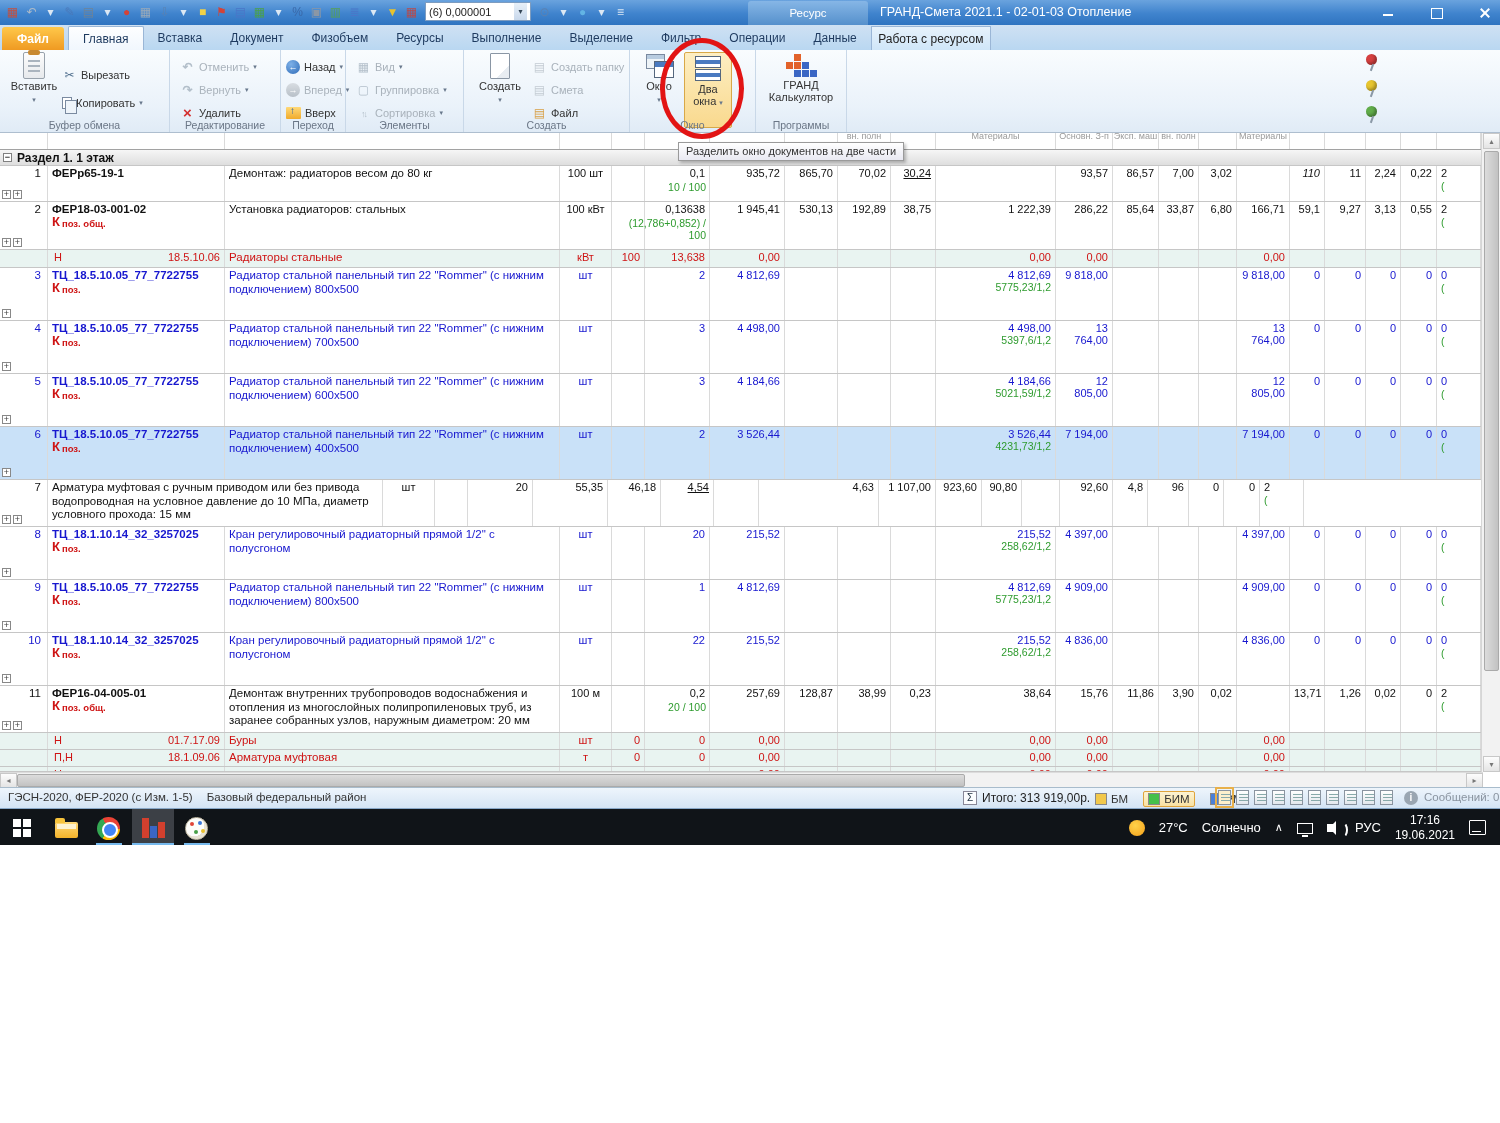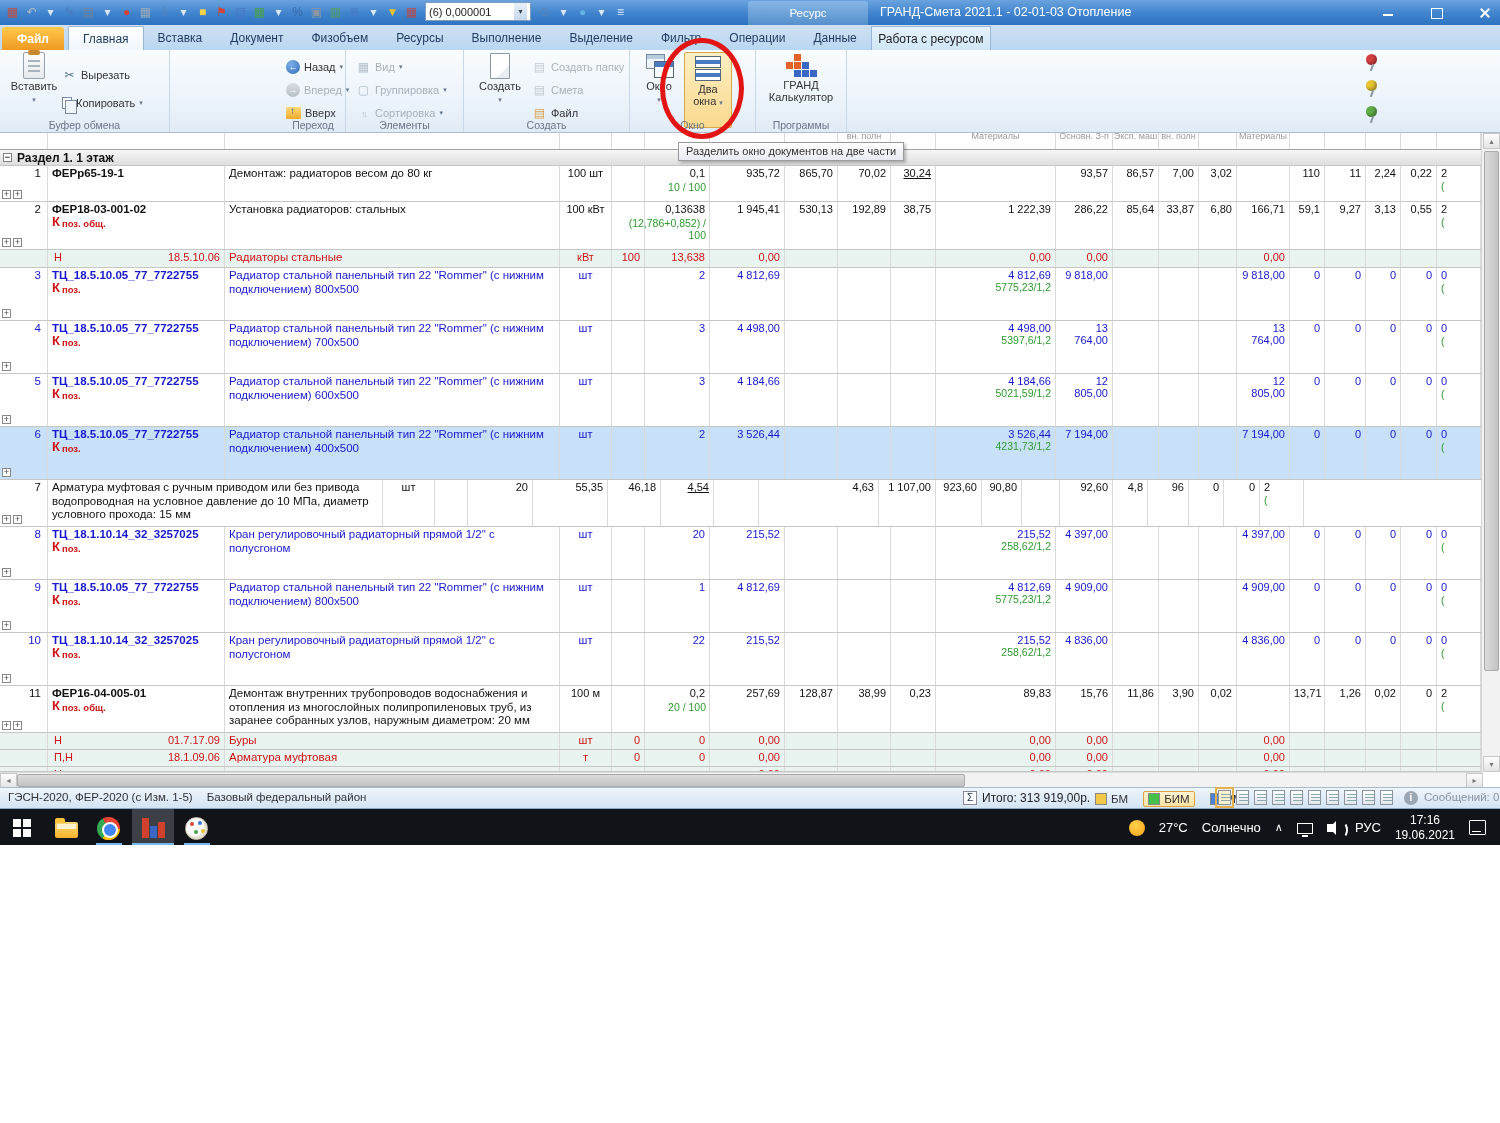--- a/index.html
+++ b/index.html
@@ -250,20 +250,37 @@
           <span>Вырезать</span>
       </div>
       <div class="smallbtn" style="left:62px;top:44px">
         <span class="ic-copy"></span>
           <span>Копировать</span>
           <span class="car"></span>
       </div>
       <div class="rglabel">Буфер обмена</div>
     </div>
 
+    <div class="rgroup" style="left:170px;width:111px">
+      <div class="smallbtn disabled" style="left:10px;top:8px">
+        <span class="gly undo-icon"></span>
+          <span>Отменить</span>
+          <span class="car"></span>
+      </div>
+      <div class="smallbtn disabled" style="left:10px;top:31px">
+        <span class="gly redo-icon"></span>
+          <span>Вернуть</span>
+          <span class="car"></span>
+      </div>
+      <div class="smallbtn" style="left:10px;top:54px">
+        <span class="gly delete-icon"></span>
+          <span>Удалить</span>
+      </div>
+      <div class="rglabel">Редактирование</div>
+    </div>
 
     <div class="rgroup" style="left:281px;width:65px">
       <div class="smallbtn" style="left:5px;top:8px">
         <span class="navcirc back-icon"></span>
           <span>Назад</span>
           <span class="car"></span>
       </div>
       <div class="smallbtn disabled" style="left:5px;top:31px">
         <span class="navcirc forward-icon"></span>
           <span>Вперед</span>
@@ -422,21 +439,21 @@
           <div class="tcell ar" style="width: 46px;">
             <div>86,57</div>
           </div>
           <div class="tcell ar" style="width: 40px;">
             <div>7,00</div>
           </div>
           <div class="tcell ar" style="width: 38px;">
             <div>3,02</div>
           </div>
           <div class="tcell ar" style="width: 53px;"></div>
-          <div class="tcell ar" style="width: 35px;">
+          <div class="tcell ar" style="width: 35px; font-style: italic;">
             <div>110</div>
           </div>
           <div class="tcell ar" style="width: 41px;">
             <div>11</div>
           </div>
           <div class="tcell ar" style="width: 35px;">
             <div>2,24</div>
           </div>
           <div class="tcell ar" style="width: 36px;">
             <div>0,22</div>
@@ -949,21 +966,21 @@
           <div class="tcell ar" style="width: 53px;">
             <div>128,87</div>
           </div>
           <div class="tcell ar" style="width: 53px;">
             <div>38,99</div>
           </div>
           <div class="tcell ar" style="width: 45px;">
             <div>0,23</div>
           </div>
           <div class="tcell ar" style="width: 120px;">
-            <div>89,83</div>
+            <div>38,64</div>
           </div>
           <div class="tcell ar" style="width: 57px;">
             <div>15,76</div>
           </div>
           <div class="tcell ar" style="width: 46px;">
             <div>11,86</div>
           </div>
           <div class="tcell ar" style="width: 40px;">
             <div>3,90</div>
           </div>

